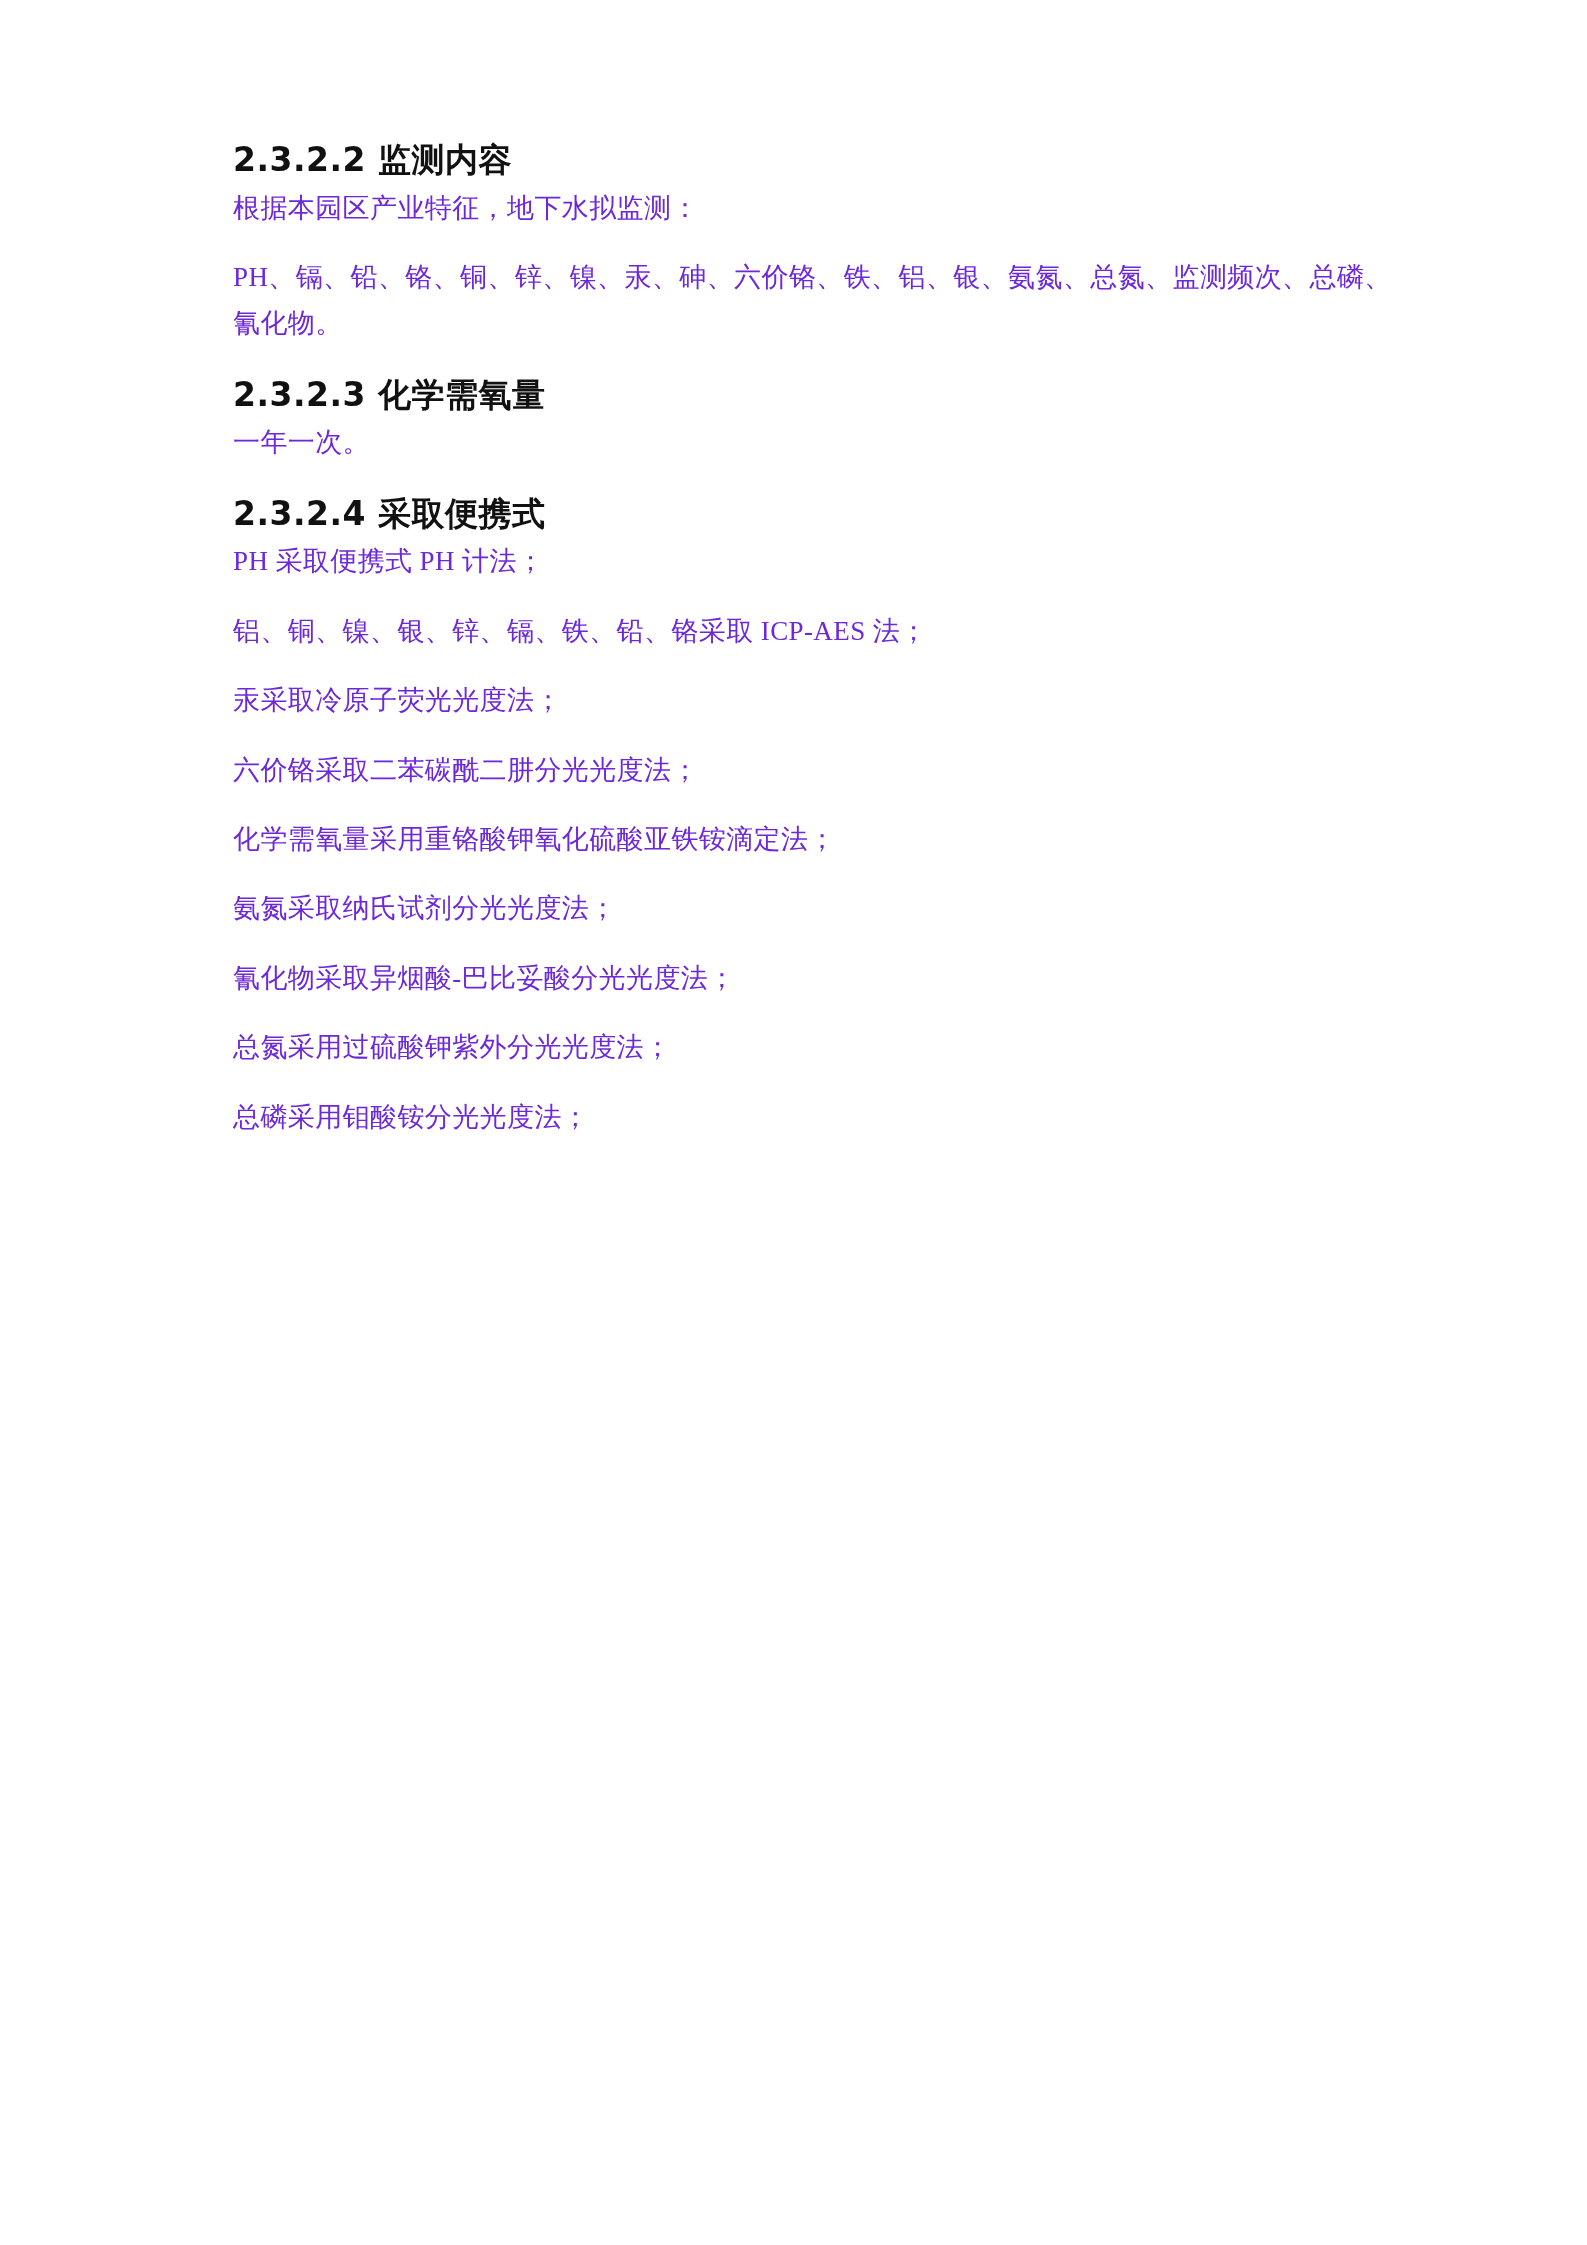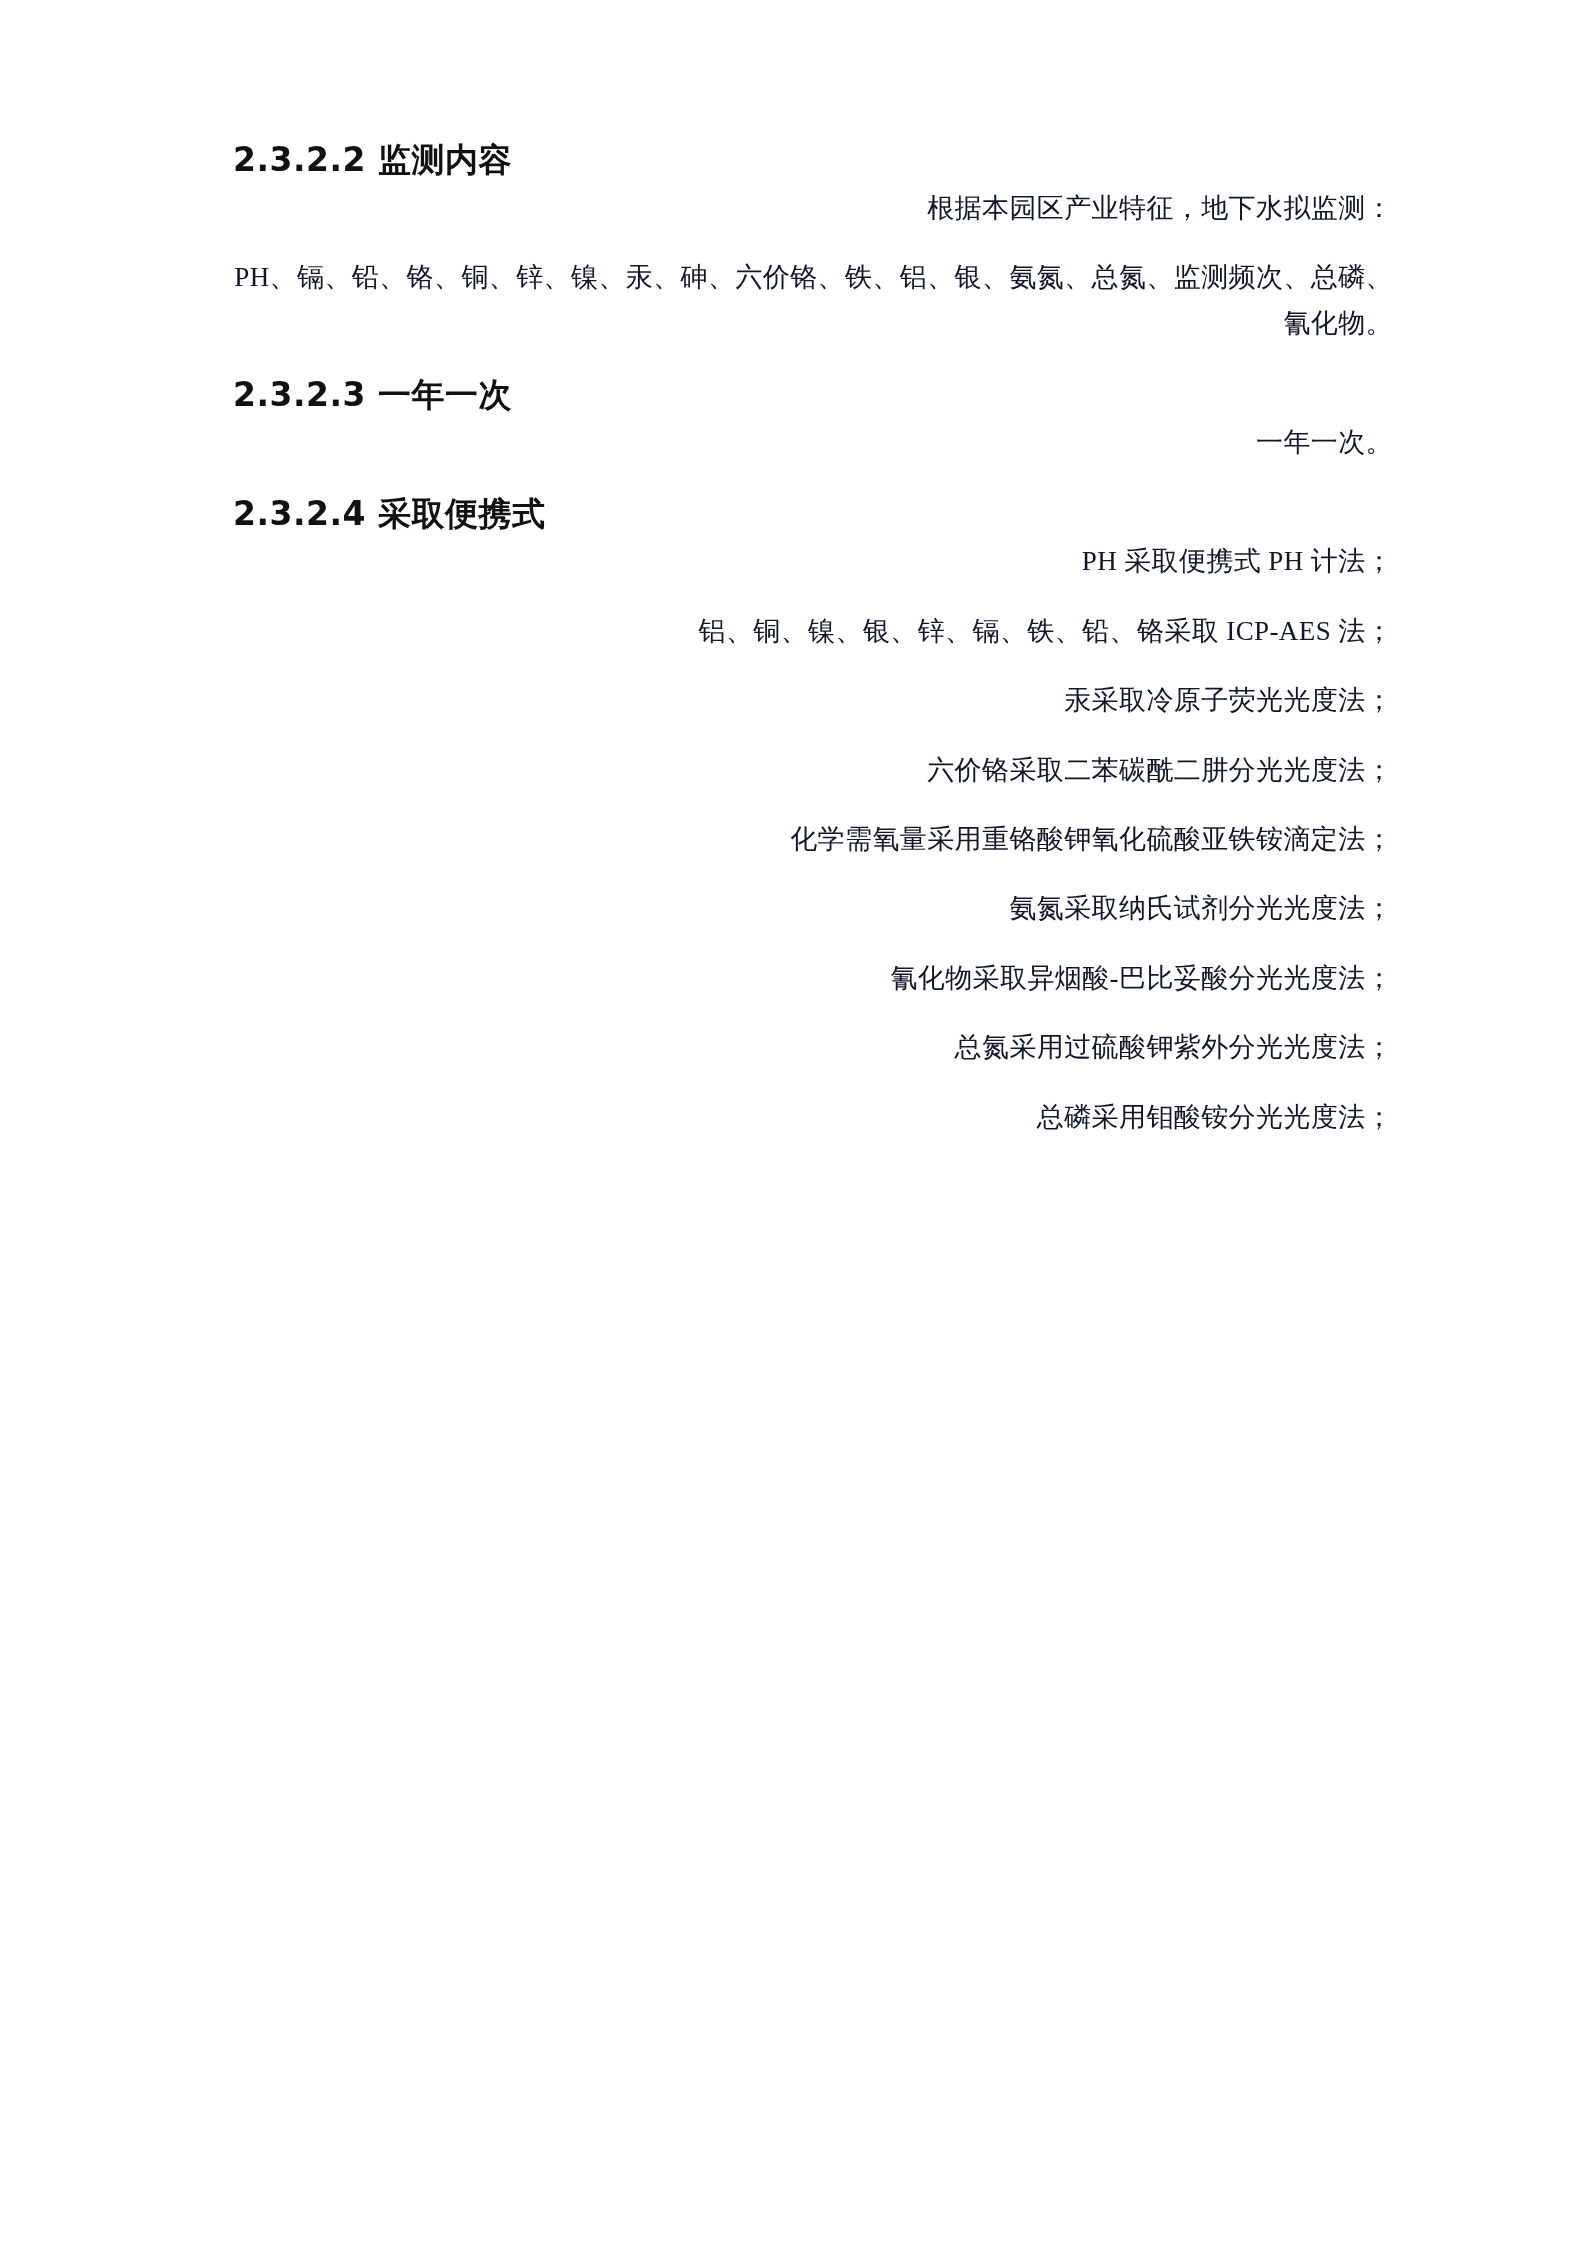--- a/index.html
+++ b/index.html
@@ -35,41 +35,40 @@
     letter-spacing: 0.5px;
   }
   .heading-1 { margin-top: 0px; margin-bottom: 26px; }
   .heading-2 { margin-top: 30px; margin-bottom: 26px; }
   .heading-3 { margin-top: 30px; margin-bottom: 26px; }
 
   p.para {
     font-size: 27px;
     line-height: 1.72;
     margin: 0 0 23px 0;
-    color: #0f172a;
+    color: #6d28d9;
     letter-spacing: 0.4px;
-    text-align: right;
   }
   .list-para {
     margin-bottom: 30px;
   }
 </style>
 </head>
 <body>
 
 <div class="page">
   <div class="doc-body">
 
     <h2 class="heading heading-1">2.3.2.2 监测内容</h2>
 
     <p class="para">根据本园区产业特征，地下水拟监测：</p>
 
     <p class="para list-para">PH、镉、铅、铬、铜、锌、镍、汞、砷、六价铬、铁、铝、银、氨氮、总氮、监测频次、总磷、氰化物。</p>
 
-    <h2 class="heading heading-2">2.3.2.3 一年一次</h2>
+    <h2 class="heading heading-2">2.3.2.3 化学需氧量</h2>
 
     <p class="para list-para">一年一次。</p>
 
     <h2 class="heading heading-3">2.3.2.4 采取便携式</h2>
 
     <p class="para">PH 采取便携式 PH 计法；</p>
     <p class="para">铝、铜、镍、银、锌、镉、铁、铅、铬采取 ICP-AES 法；</p>
     <p class="para">汞采取冷原子荧光光度法；</p>
     <p class="para">六价铬采取二苯碳酰二肼分光光度法；</p>
     <p class="para">化学需氧量采用重铬酸钾氧化硫酸亚铁铵滴定法；</p>

